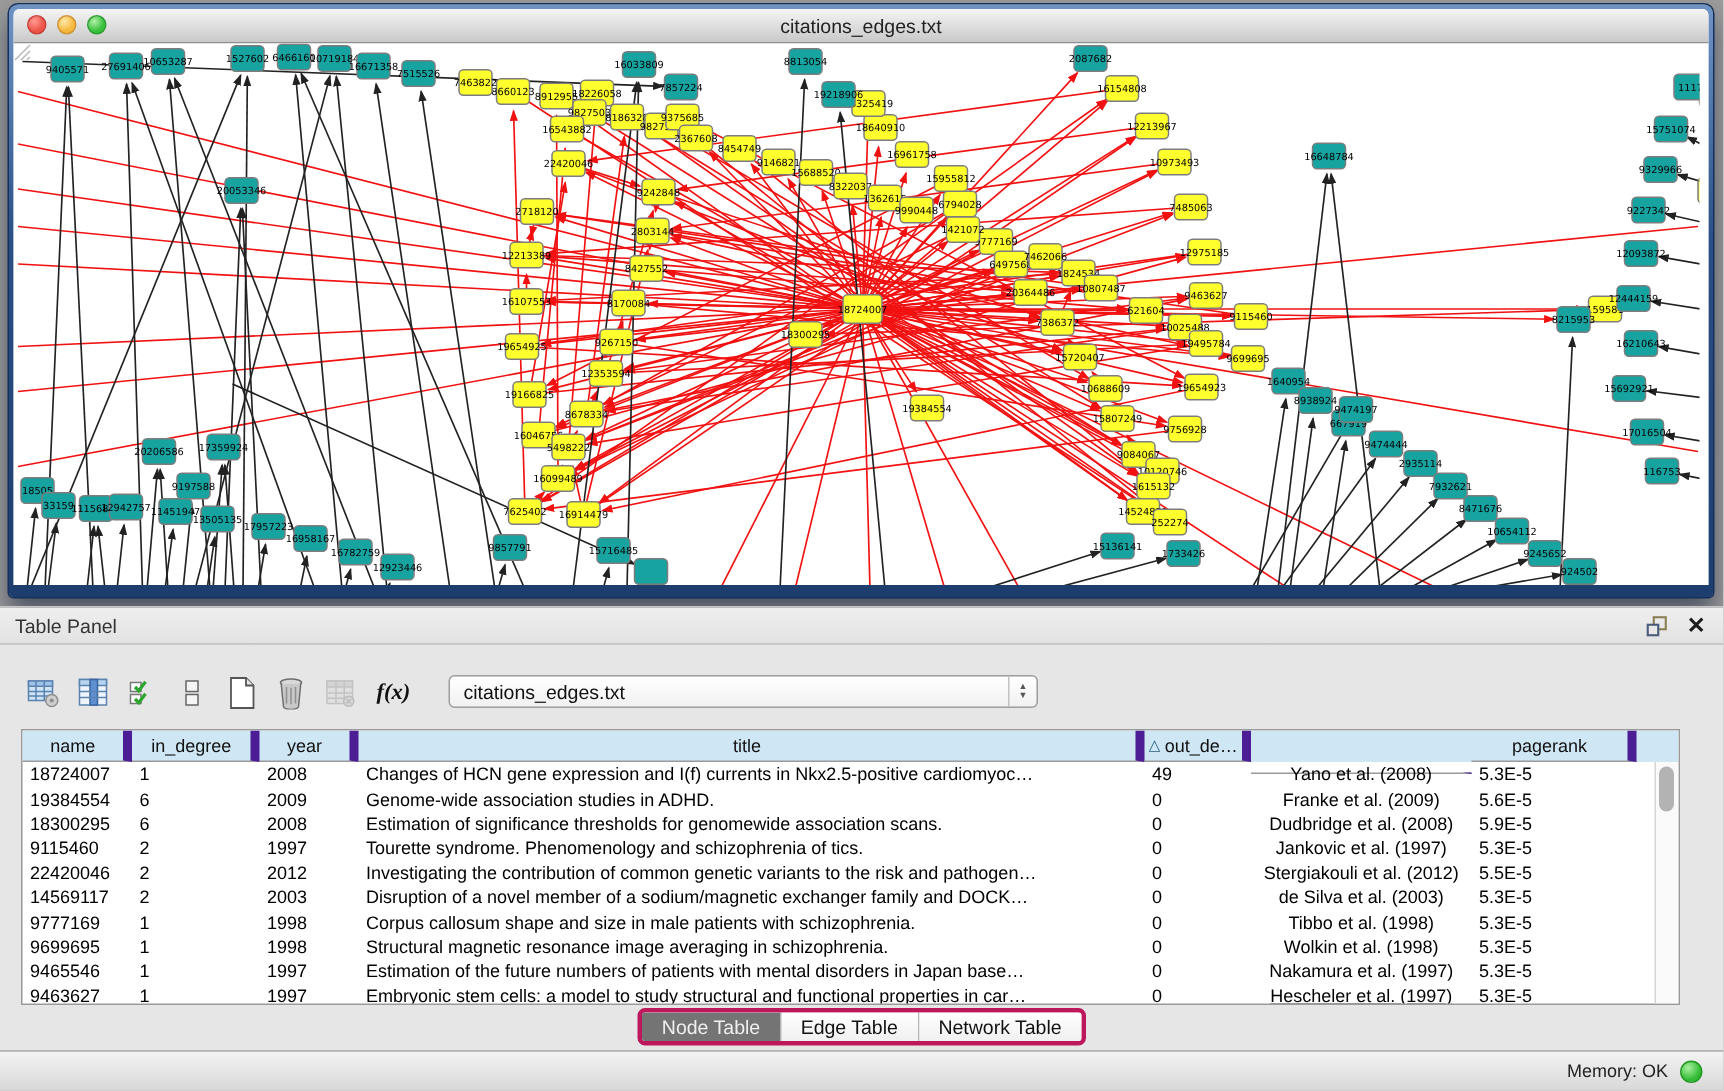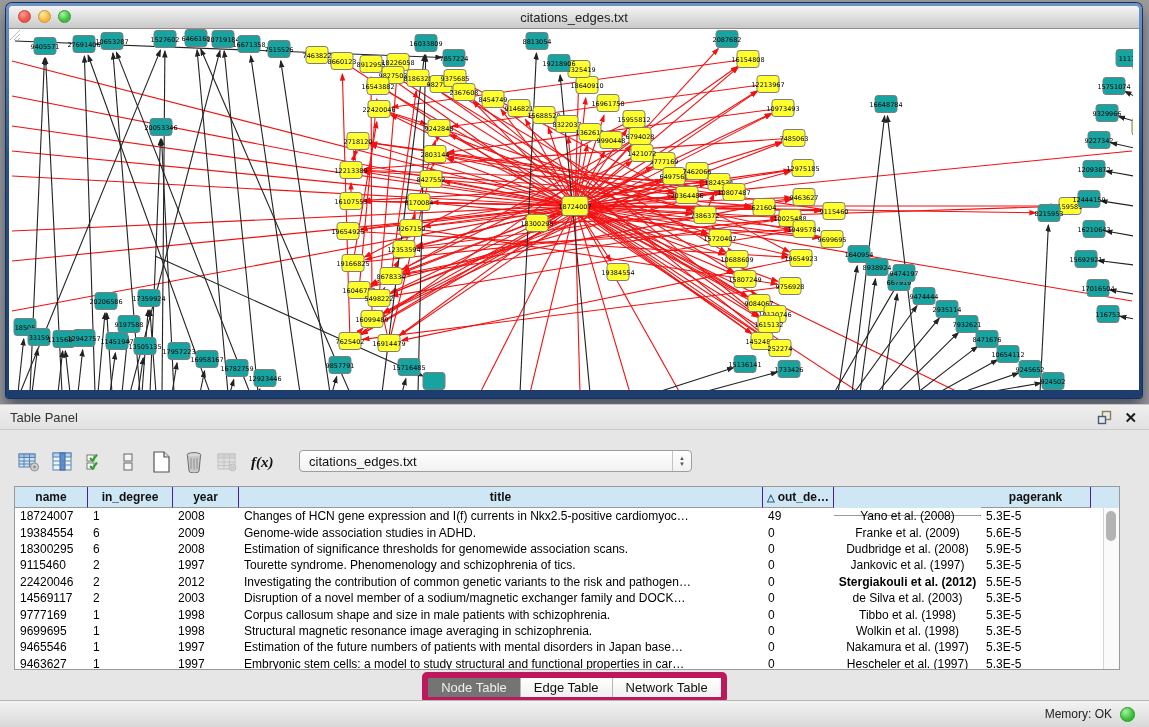--- a/index.html
+++ b/index.html
@@ -41,30 +41,30 @@
   .fx{font-family:"Liberation Serif",serif;font-style:italic;font-weight:bold;font-size:15px;color:#111;margin:0 10px 0 6px;}
   .combo{position:absolute;left:285px;top:5px;width:393px;height:22px;box-sizing:border-box;
     border:1px solid #9e9e9e;border-radius:4px;background:linear-gradient(#ffffff,#f1f1f1);
     display:flex;align-items:center;font-size:13px;color:#111;}
   .combo .val{padding-left:9px;flex:1;}
   .combo .step{width:18px;align-self:stretch;border-left:1px solid #c2c2c2;display:flex;flex-direction:column;
     align-items:center;justify-content:center;color:#555;font-size:6px;line-height:6px;}
   .table-wrap{position:absolute;left:14px;top:56px;width:1106px;height:184px;background:#fff;
     border:1px solid #9a9a9a;box-sizing:border-box;overflow:hidden;}
   .thead{display:flex;height:21px;background:#cfe7f5;}
-  .th{box-sizing:border-box;border-right:1px solid #4c1d95;border-bottom:1px solid #9a9a9a;
-     font-size:12px;color:#111;display:flex;align-items:center;justify-content:center;white-space:nowrap;overflow:hidden;font-weight:bold;}
+  .th{box-sizing:border-box;border-right:6px solid #4c1d95;border-bottom:1px solid #9a9a9a;
+     font-size:12px;color:#111;display:flex;align-items:center;justify-content:center;white-space:nowrap;overflow:hidden;}
   .sortmark{color:#2a5d7d;font-size:10px;margin-right:3px;}
   .trow{display:flex;height:16.4px;align-items:center;}
   .td{box-sizing:border-box;font-size:12px;color:#000;padding:0 0 0 5px;white-space:nowrap;overflow:hidden;}
   .td.center{text-align:center;padding:0;}
   .vscroll{position:absolute;right:0;top:21px;bottom:0;width:15px;background:#fafafa;border-left:1px solid #d5d5d5;}
   .vthumb{position:absolute;left:2px;top:3px;width:10px;height:30px;border-radius:5px;background:#b3b3b3;}
   .tabs{position:absolute;left:0;top:242px;width:100%;display:flex;justify-content:center;}
-  .tabgroup{display:flex;border:6px solid #be185d;border-radius:5px;overflow:hidden;background:#fcfcfc;justify-content:flex-end;}
+  .tabgroup{display:flex;border:3px solid #be185d;border-radius:5px;overflow:hidden;background:#fcfcfc;justify-content:flex-end;}
   .tab{font-size:13px;padding:2px 13px;color:#111;background:linear-gradient(#ffffff,#f0f0f0);border-right:1px solid #b5b5b5;}
   .tab:last-child{border-right:none;}
   .tab.active{background:#747474;color:#efefef;}
   .status-bar{position:absolute;left:0;bottom:0;width:100%;height:27px;background:linear-gradient(#f3f3f3,#d8d8d8);
     border-top:1px solid #b5b5b5;box-sizing:border-box;display:flex;align-items:center;justify-content:flex-end;}
   .mem{font-size:12px;color:#222;margin-right:8px;}
   .memdot{width:13px;height:13px;border-radius:50%;margin-right:14px;
     background:radial-gradient(circle at 35% 30%,#a8f0a0,#33bb33 65%);border:1px solid #229922;}
 </style>
 </head>
@@ -709,21 +709,21 @@
           <div class="td" style="width: 71px;">0</div>
           <div class="td center" style="width: 147px;">Jankovic et al. (1997)</div>
           <div class="td" style="width: 110px;">5.3E-5</div>
         </div>
         <div class="trow">
           <div class="td" style="width: 73px;">22420046</div>
           <div class="td" style="width: 85px;">2</div>
           <div class="td" style="width: 66px;">2012</div>
           <div class="td" style="width: 524px;">Investigating the contribution of common genetic variants to the risk and pathogen…</div>
           <div class="td" style="width: 71px;">0</div>
-          <div class="td center" style="width: 147px; font-weight: bold;">Stergiakouli et al. (2012)</div>
+          <div class="td center" style="width: 147px;">Stergiakouli et al. (2012)</div>
           <div class="td" style="width: 110px;">5.5E-5</div>
         </div>
         <div class="trow">
           <div class="td" style="width: 73px;">14569117</div>
           <div class="td" style="width: 85px;">2</div>
           <div class="td" style="width: 66px;">2003</div>
           <div class="td" style="width: 524px;">Disruption of a novel member of a sodium/magnetic exchanger family and DOCK…</div>
           <div class="td" style="width: 71px;">0</div>
           <div class="td center" style="width: 147px;">de Silva et al. (2003)</div>
           <div class="td" style="width: 110px;">5.3E-5</div>

